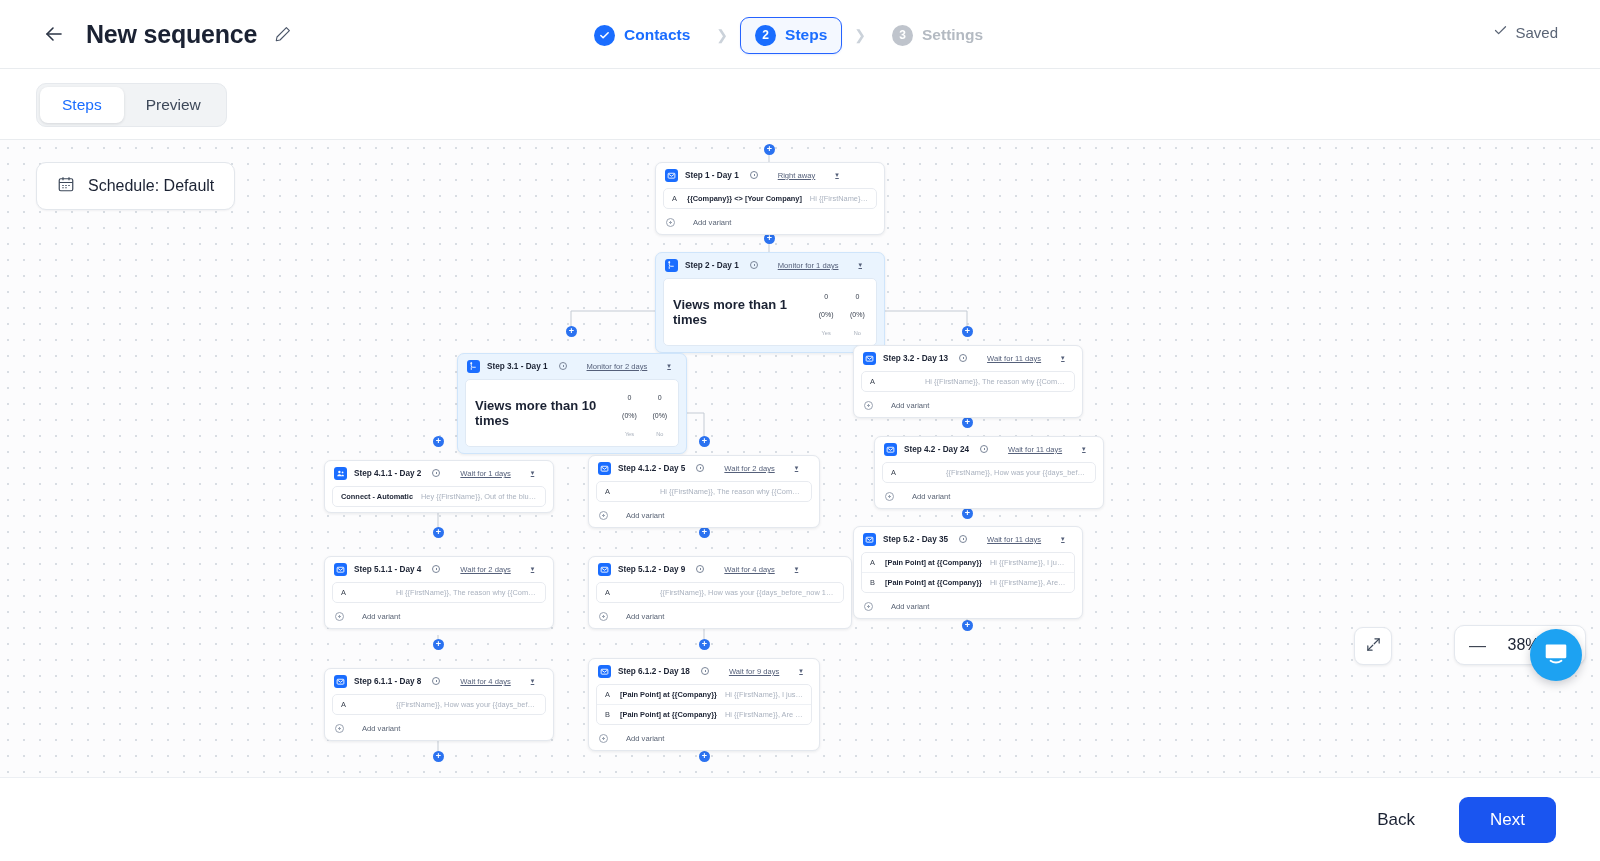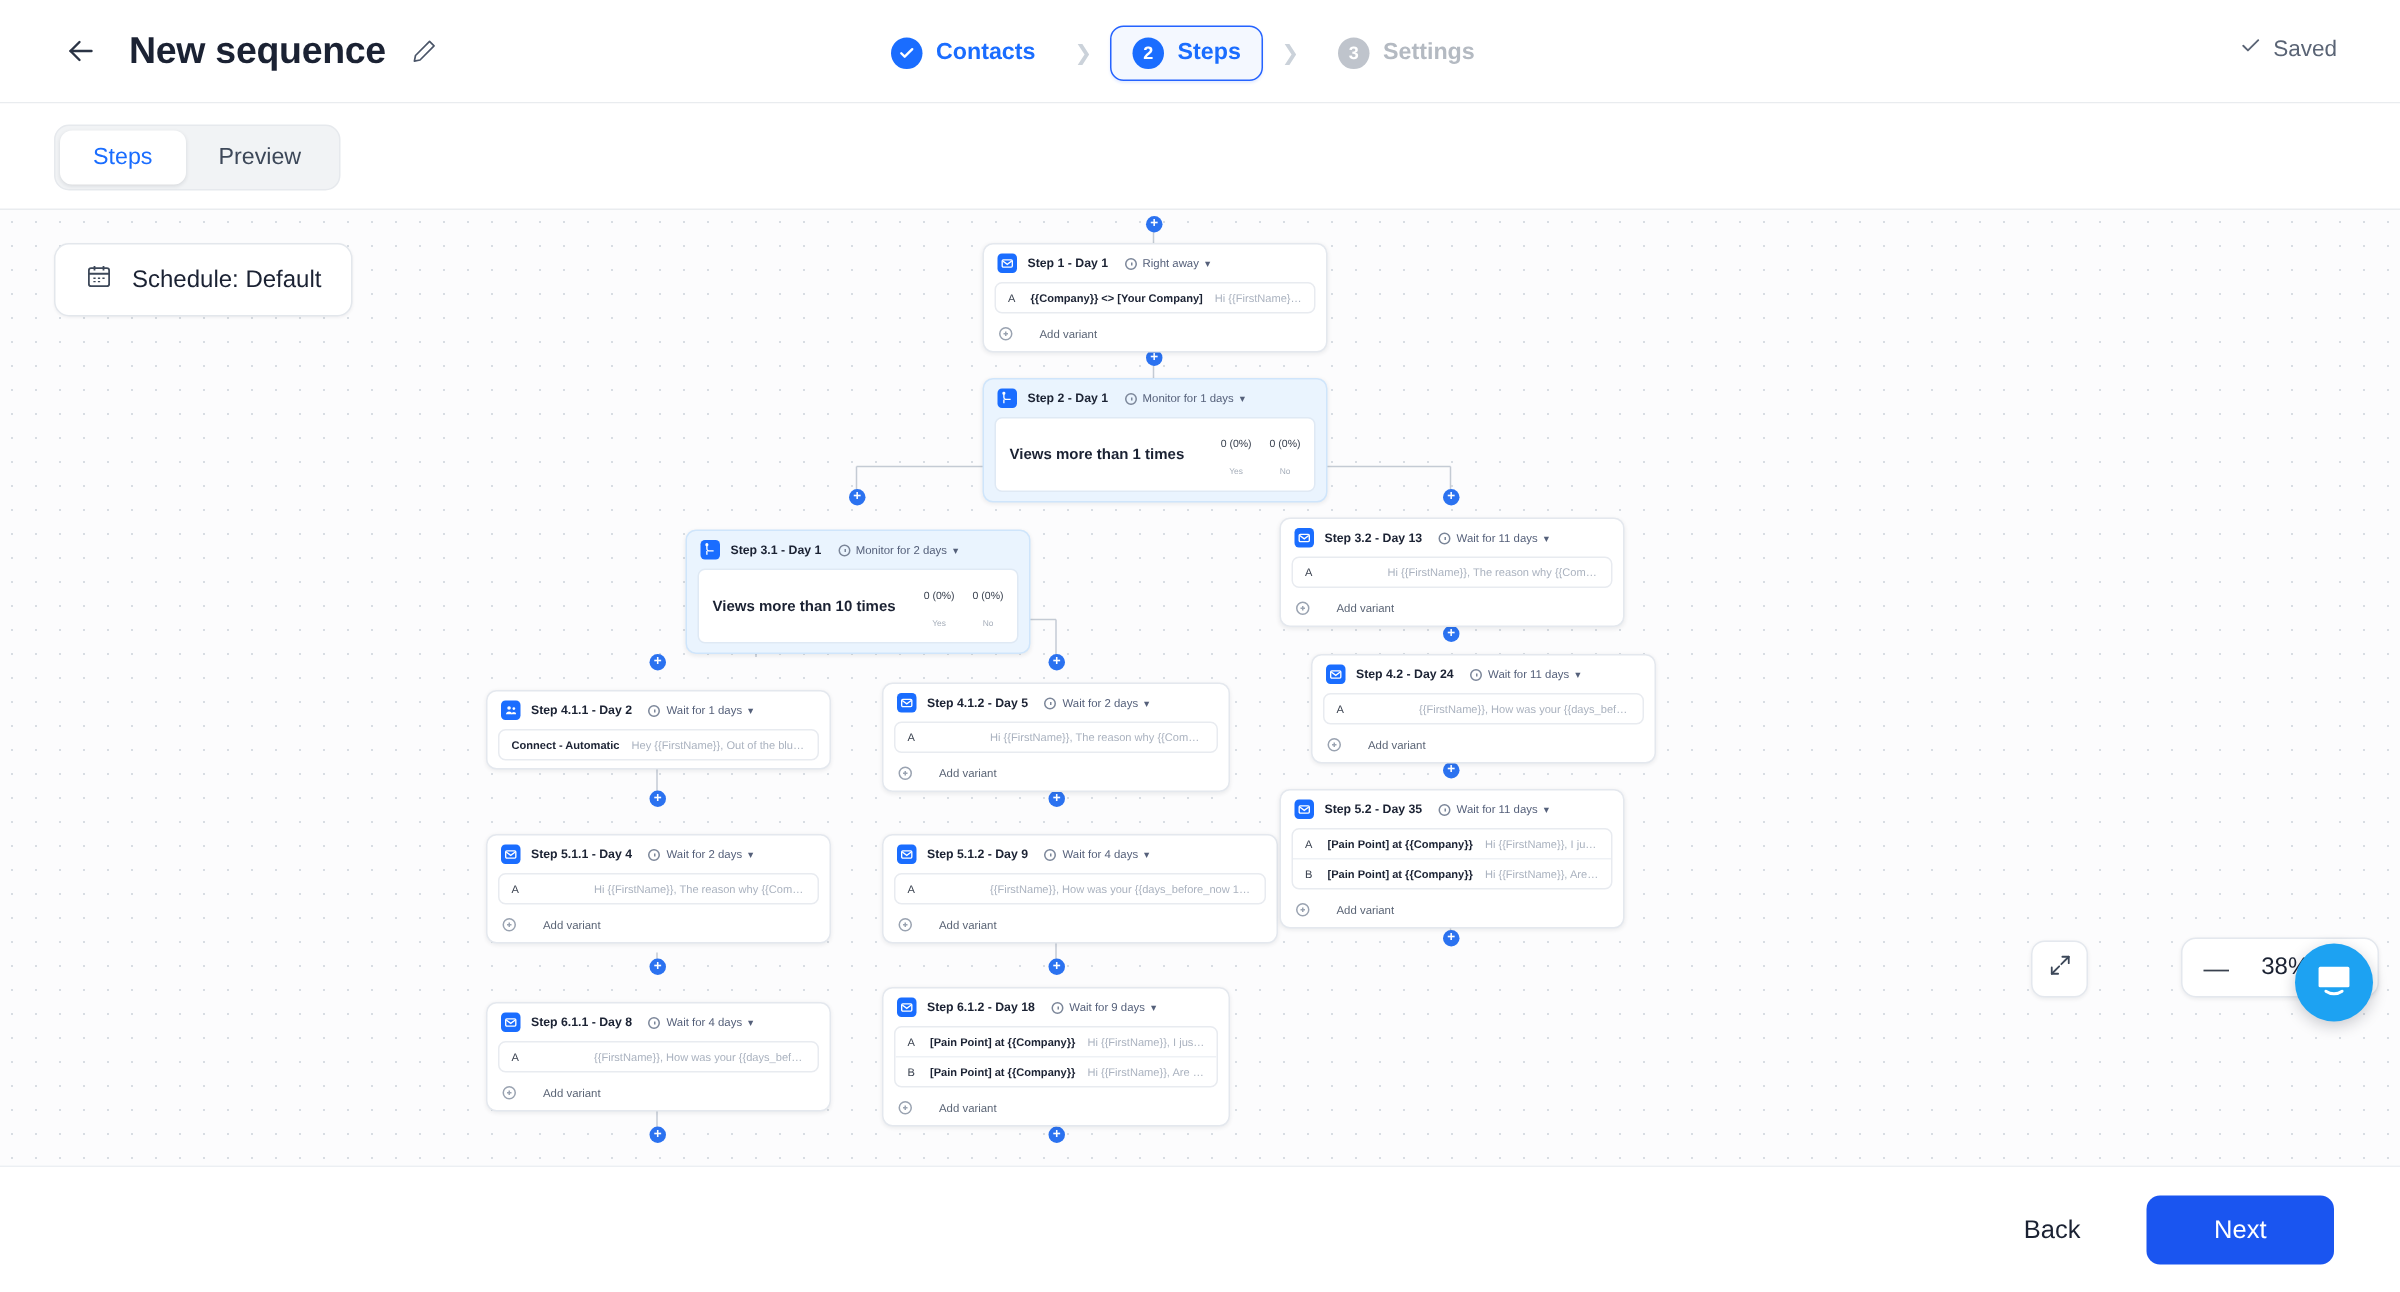--- a/index.html
+++ b/index.html
@@ -127,22 +127,22 @@
     padding: 6px 9px;
   }
   .nico {
     width: 13px; height: 13px; border-radius: 3px;
     background: #1a6dff; display:flex; align-items:center; justify-content:center;
     flex: 0 0 auto;
   }
   .nico svg { display:block; }
   .node-title { font-size: 8.2px; font-weight: 700; color: #1b2233; white-space: nowrap; }
   .node-delay {
-    display: flex; align-items: flex-end; gap: 4px;
-    font-size: 7.6px; color: #55607a; white-space: nowrap; margin-left: 4px;
+    display: flex; align-items: flex-start; gap: 20px;
+    font-size: 7.6px; color: #55607a; white-space: nowrap; margin-left: 4px; text-decoration: underline;
   }
   .clock { width: 8px; height: 8px; border-radius:50%; border:1px solid #7b8699; position:relative; flex:0 0 auto;}
   .clock:after{content:""; position:absolute; left:3px; top:1.5px; width:1px; height:2.4px; background:#7b8699;}
   .caret { font-size: 7px; color: #55607a; }
 
   .variant-box {
     margin: 0 7px 5px 7px;
     background: #fff;
     border: 1px solid #e8ebf0;
     border-radius: 5px;
@@ -159,21 +159,21 @@
     text-overflow: ellipsis; flex: 1 1 auto;
   }
   .v-preview.pad { padding-left: 40px; }
 
   .cond-box {
     margin: 0 7px 6px 7px;
     background: #fff; border: 1px solid #dfe9f4; border-radius: 5px;
     display: flex; align-items: center; justify-content: space-between;
     padding: 6px 9px;
   }
-  .cond-label { font-size: 10px; font-weight: 700; color: #1b2233; }
+  .cond-label { font-size: 13px; font-weight: 700; color: #1b2233; }
   .cond-stats { display: flex; gap: 12px; }
   .cond-stat { text-align: center; }
   .cond-stat .val { font-size: 7px; color: #39414f; }
   .cond-stat .cap { font-size: 5.6px; color: #a6aeba; }
 
   .add-variant {
     display: flex; align-items: center; gap: 18px;
     padding: 4px 10px 7px 10px;
     font-size: 7.6px; color: #5a6475; cursor: pointer;
   }
@@ -236,21 +236,21 @@
     border-top: 1px solid #eceff3;
     display: flex; align-items: center; justify-content: flex-end;
     gap: 28px; padding-right: 44px;
   }
   .btn-back {
     background: transparent; border: none; font-family: inherit;
     font-size: 17px; color: #1b2233; cursor: pointer; padding: 10px 16px;
   }
   .btn-next {
     background: #1a55f0; color: #fff; border: none; font-family: inherit;
-    font-size: 17px; padding: 13px 45px; border-radius: 9px; cursor: pointer;
+    font-size: 17px; padding: 13px 31px; border-radius: 9px; cursor: pointer;
     font-weight: 500;
   }
 </style>
 </head>
 <body>
 
 <div class="topbar">
   <div class="back-arrow">
     <svg width="24" height="24" viewBox="0 0 24 24" fill="none" stroke="currentColor" stroke-width="1.6" stroke-linecap="round" stroke-linejoin="round">
         <path d="M19 12H5"></path>

